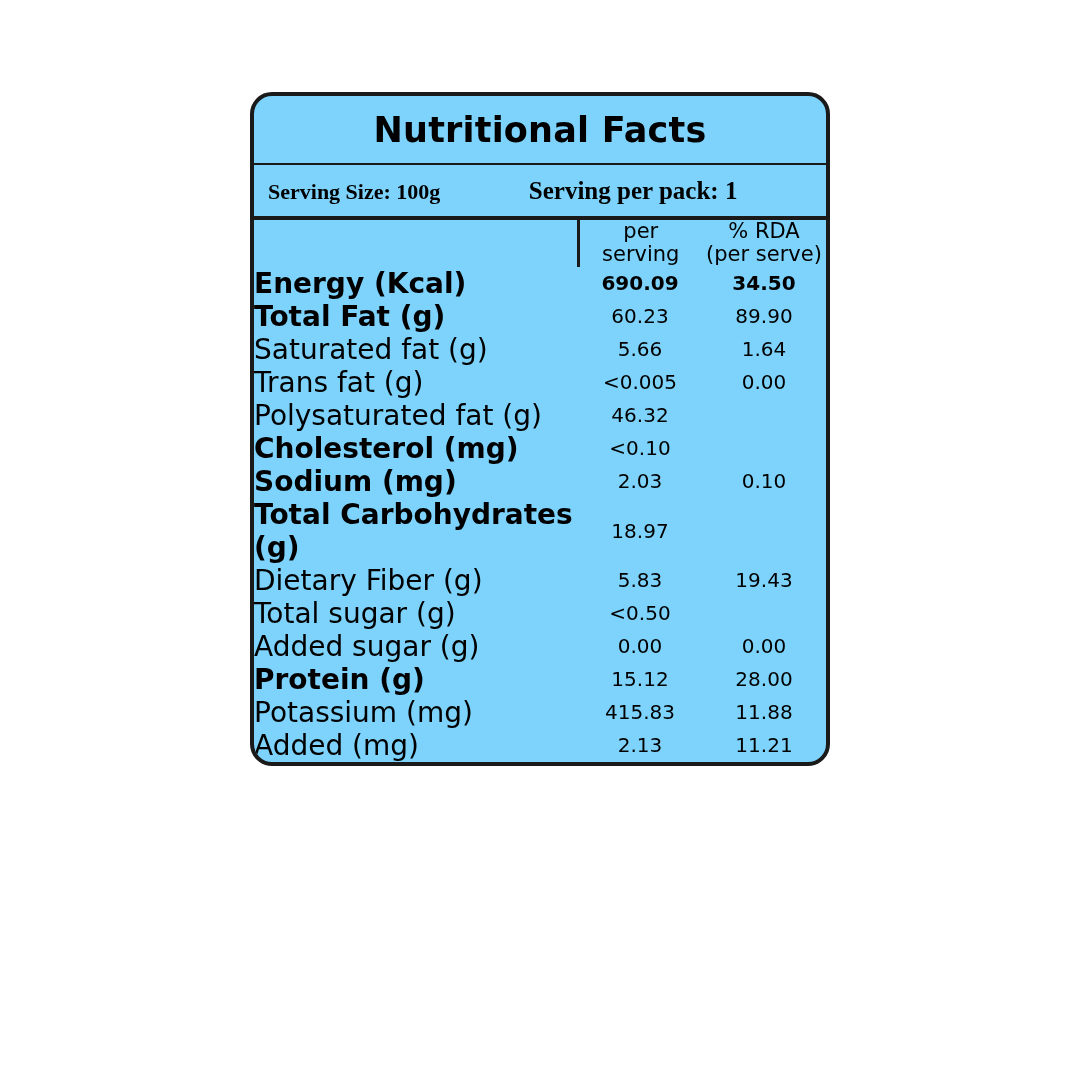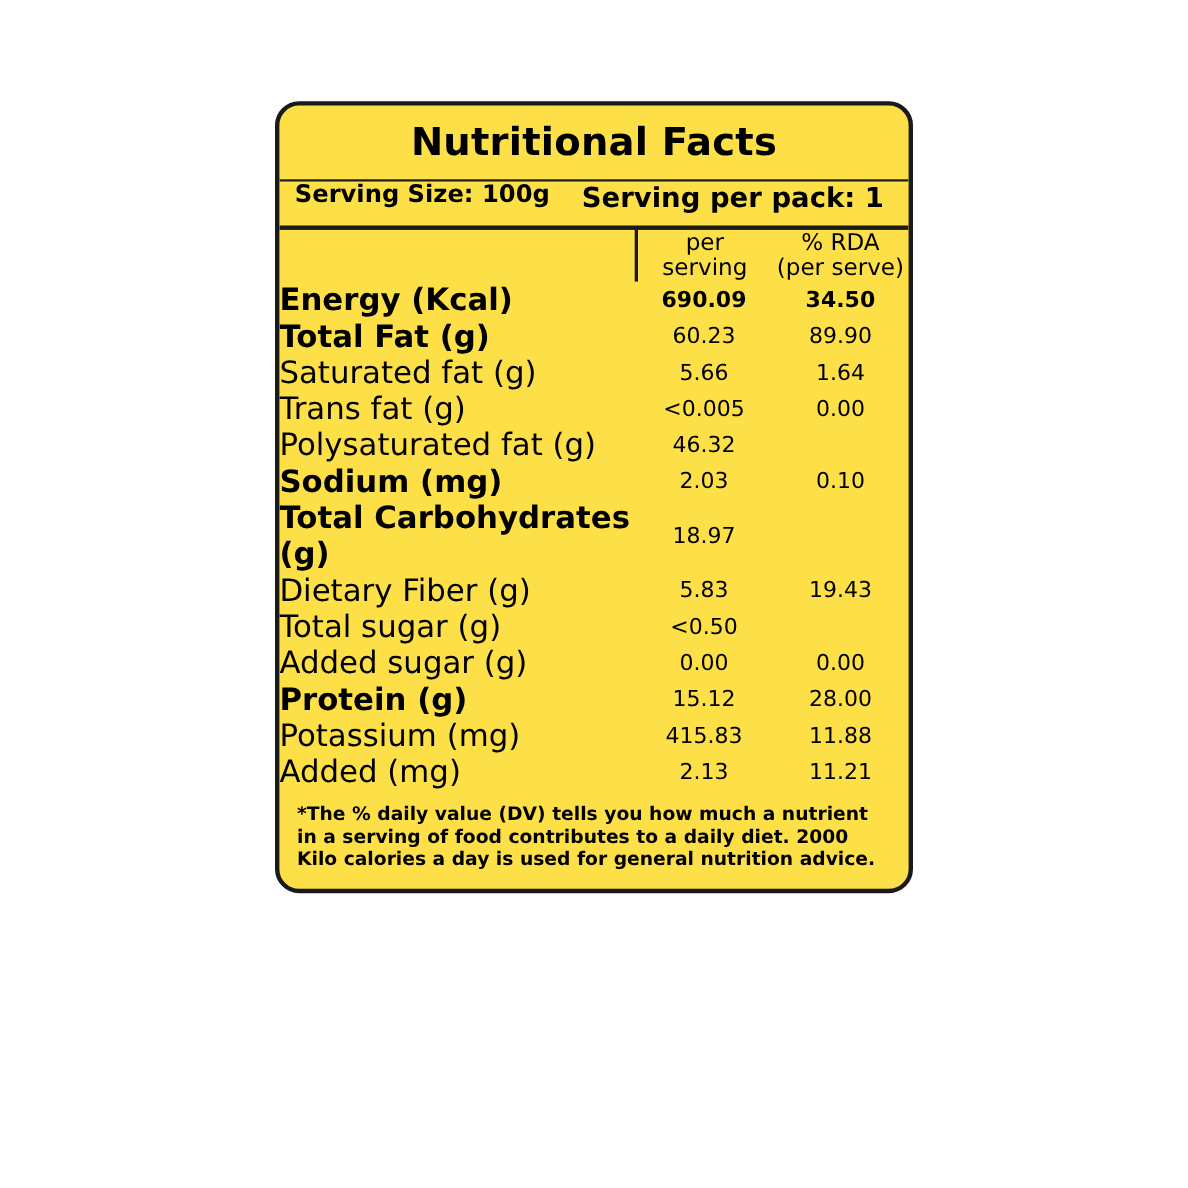--- a/index.html
+++ b/index.html
@@ -17,21 +17,21 @@
   }
 
   .panel {
     position: absolute;
     left: 250px;
     top: 92px;
     width: 580px;
     box-sizing: border-box;
     border: 4px solid #1a1a1a;
     border-radius: 22px;
-    background: #fde047;
+    background: #7dd3fc;
     overflow: hidden;
   }
 
   
   .title-row {
     text-align: center;
     padding: 16px 0 14px 0;
   }
   .title {
     font-size: 35px;
@@ -45,22 +45,23 @@
     background: #1a1a1a;
   }
   .hrule-thin {
     height: 2px;
     background: #1a1a1a;
   }
 
   
   .serving-row {
     display: flex;
-    align-items: flex-start;
-    padding: 0 0 11px 0;
+    align-items: flex-end;
+    padding: 12px 0 11px 0;
+    font-family: Liberation Serif, serif;
   }
   .serving-left {
     width: 47%;
     padding-left: 14px;
     box-sizing: border-box;
     font-size: 22px;
     font-weight: 700;
   }
   .serving-right {
     flex: 1;
@@ -190,20 +191,25 @@
         <td class="cell-val last">0.00</td>
       </tr>
 
 
       <tr class="row-sep">
         <td class="cell-name">Polysaturated fat (g)</td>
         <td class="cell-val">46.32</td>
         <td class="cell-val last"></td>
       </tr>
 
+      <tr class="row-sep">
+        <td class="cell-name bold">Cholesterol (mg)</td>
+        <td class="cell-val">&lt;0.10</td>
+        <td class="cell-val last"></td>
+      </tr>
 
       <tr class="row-sep">
         <td class="cell-name bold">Sodium (mg)</td>
         <td class="cell-val">2.03</td>
         <td class="cell-val last">0.10</td>
       </tr>
 
       <tr class="row-sep">
         <td class="cell-name bold">Total Carbohydrates (g)</td>
         <td class="cell-val">18.97</td>
@@ -242,14 +248,13 @@
 
 
       <tr class="row-sep-thick">
         <td class="cell-name">Added (mg)</td>
         <td class="cell-val">2.13</td>
         <td class="cell-val last">11.21</td>
       </tr>
     </tbody>
   </table>
 
-  <div class="footnote">*The % daily value (DV) tells you how much a nutrient in a serving of food contributes to a daily diet. 2000 Kilo calories a day is used for general nutrition advice.</div>
 </div>
 
 </body></html>

